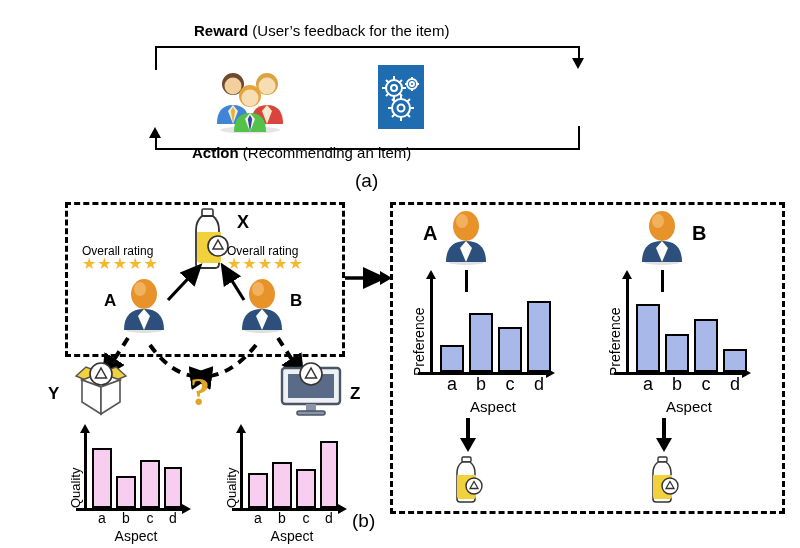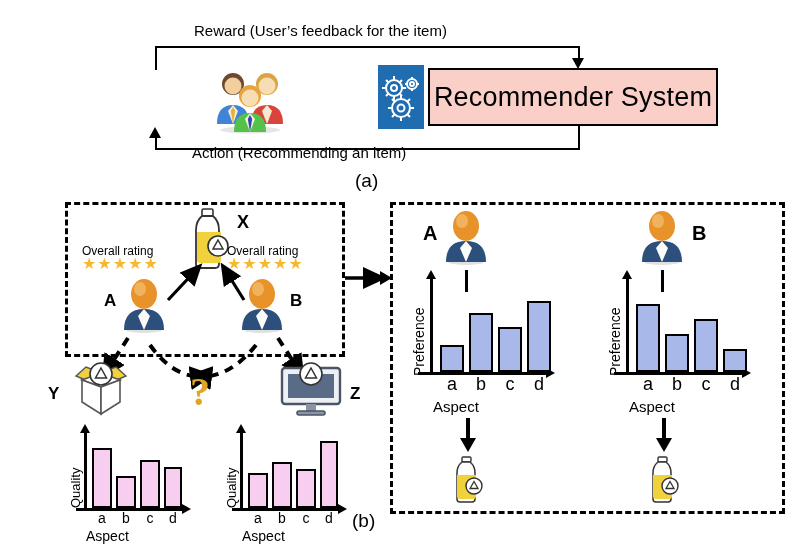--- a/index.html
+++ b/index.html
@@ -17,21 +17,21 @@
   }
   .abs { position: absolute; }
 
   
   #panel-a { left: 0; top: 0; width: 800px; height: 190px; }
 
   .rw-label {
     font-size: 15px;
     white-space: nowrap;
   }
-  .rw-label b { font-weight: normal; }
+  .rw-label b { font-weight: bold; }
 
   .box {
     border: 2px solid #000;
     box-sizing: border-box;
     display: flex;
     align-items: center;
     justify-content: center;
     font-size: 27px;
     letter-spacing: .2px;
     line-height: 1;
@@ -91,21 +91,21 @@
   .chart .xtip {
     position: absolute; width: 0; height: 0;
     border-top: 5px solid transparent;
     border-bottom: 5px solid transparent;
     border-left: 9px solid #000;
   }
   .bar { position: absolute; border: 2px solid #000; box-sizing: border-box; }
   .bar.blue { background: #a8b8e8; }
   .bar.pink { background: #f7cdf0; }
   .tick-lbl { position: absolute; text-align: center; }
-  .axis-title { position: absolute; text-align: left; }
+  .axis-title { position: absolute; text-align: center; }
   .ylab-rot {
     position: absolute;
     transform-origin: 0 0;
     transform: rotate(-90deg);
     white-space: nowrap;
   }
 
   .stars { color: #f5b82e; letter-spacing: 1px; line-height: 1; }
 
   .qmark {
@@ -163,23 +163,20 @@
         <circle cx="23" cy="43" r="9"></circle>
         <circle cx="23" cy="43" r="3.5"></circle>
         <path d="M23 30 v4.5 M23 51.5 v4.5 M10 43 h4.5 M31.5 43 h4.5 M14 34 l3.2 3.2 M28.8 48.8 l3.2 3.2 M32 34 l-3.2 3.2 M17.2 48.8 l-3.2 3.2"></path>
         <circle cx="34" cy="19" r="5"></circle>
         <circle cx="34" cy="19" r="2"></circle>
         <path d="M34 12 v3 M34 23 v3 M27 19 h3 M38 19 h3"></path>
       </g>
     </svg>
   </div>
 
-  <div class="abs box" id="rs-box">
-    <span>Recommender System</span>
-  </div>
 
   <div class="abs line-v" style="left:578px; top:126px; height:24px;"></div>
   <div class="abs line-h" style="left:155px; top:148px; width:425px;"></div>
   <div class="abs line-v" style="left:155px; top:137px; height:13px;"></div>
   <div class="abs arrow-up-head" style="left:149px; top:127px;"></div>
 
   <div class="abs rw-label" style="left:192px; top:144px;">
     <b>Action</b><span> (Recommending an item)</span>
   </div>
 </div>

